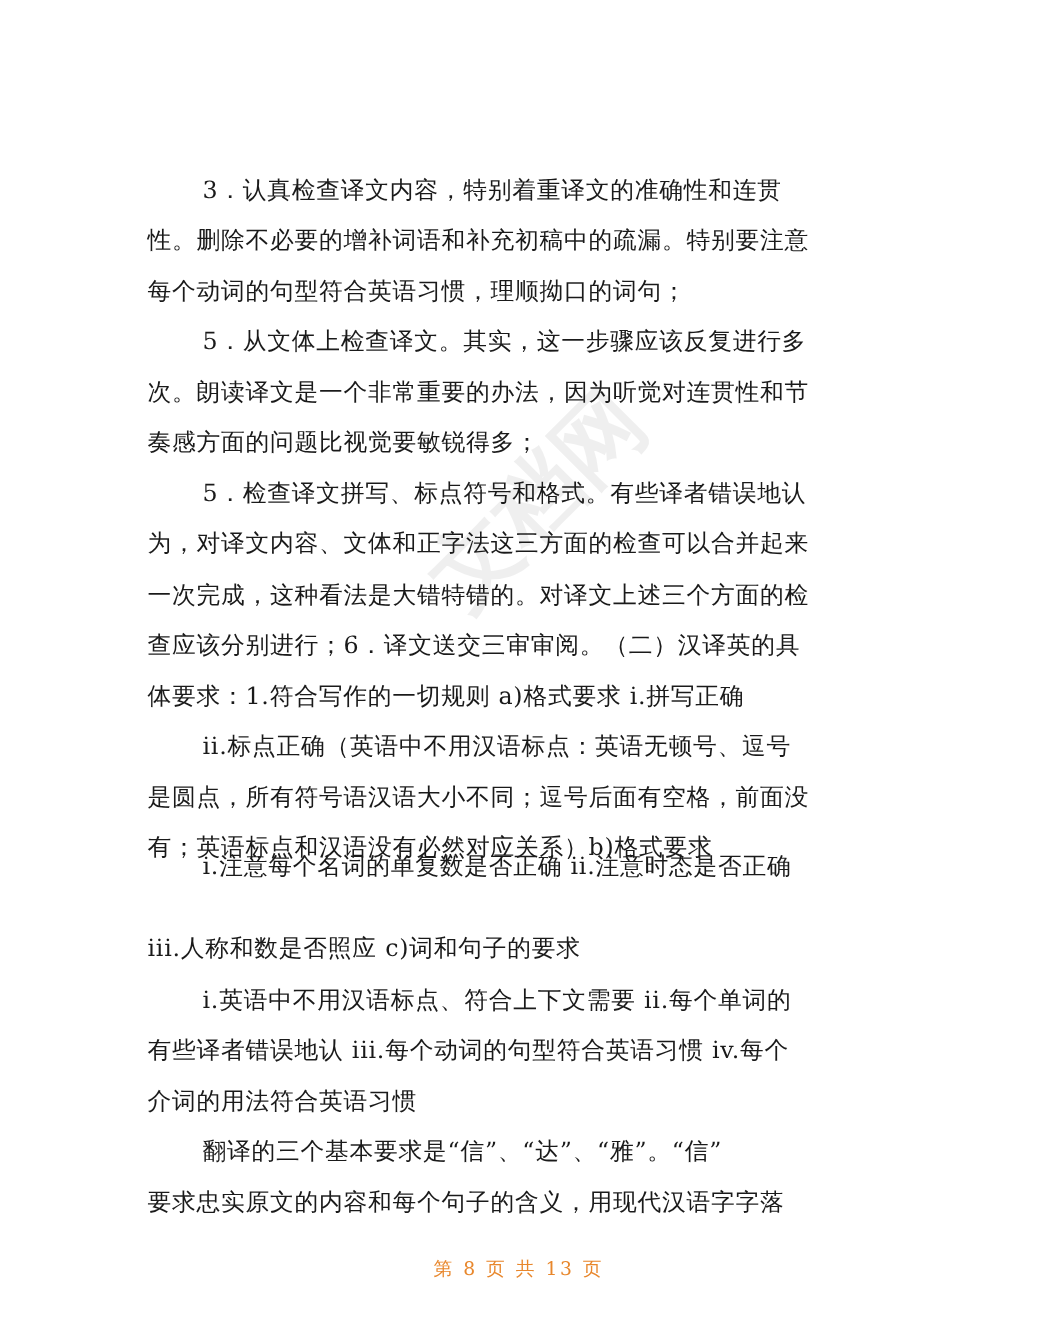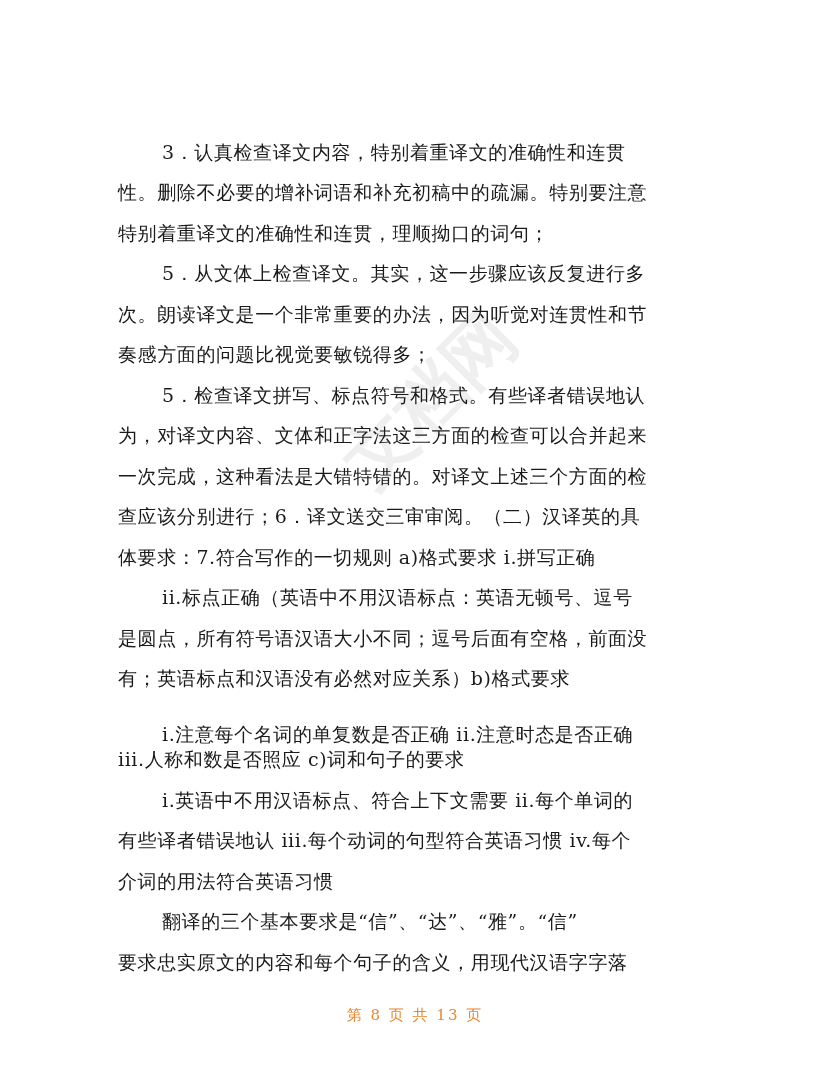--- a/index.html
+++ b/index.html
@@ -16,33 +16,33 @@
             font-size: 15px; color: #e8872c; letter-spacing: 2px; }
 </style>
 </head>
 <body>
 
 <div class="page">
   <div class="watermark">文档网</div>
   <div class="content">
     <div class="line indent" style="top:18px">3．认真检查译文内容，特别着重译文的准确性和连贯</div>
     <div class="line" style="top:58px">性。删除不必要的增补词语和补充初稿中的疏漏。特别要注意</div>
-    <div class="line" style="top:99px">特别着重译文的准确性和连贯，理顺拗口的词句；</div>
+    <div class="line" style="top:99px">每个动词的句型符合英语习惯，理顺拗口的词句；</div>
     <div class="line indent" style="top:139px">5．从文体上检查译文。其实，这一步骤应该反复进行多</div>
     <div class="line" style="top:180px">次。朗读译文是一个非常重要的办法，因为听觉对连贯性和节</div>
     <div class="line" style="top:220px">奏感方面的问题比视觉要敏锐得多；</div>
     <div class="line indent" style="top:261px">5．检查译文拼写、标点符号和格式。有些译者错误地认</div>
     <div class="line" style="top:301px">为，对译文内容、文体和正字法这三方面的检查可以合并起来</div>
     <div class="line" style="top:342px">一次完成，这种看法是大错特错的。对译文上述三个方面的检</div>
     <div class="line" style="top:382px">查应该分别进行；6．译文送交三审审阅。（二）汉译英的具</div>
-    <div class="line" style="top:423px">体要求：7.符合写作的一切规则 a)格式要求 i.拼写正确</div>
+    <div class="line" style="top:423px">体要求：1.符合写作的一切规则 a)格式要求 i.拼写正确</div>
     <div class="line indent" style="top:463px">ii.标点正确（英语中不用汉语标点：英语无顿号、逗号</div>
     <div class="line" style="top:504px">是圆点，所有符号语汉语大小不同；逗号后面有空格，前面没</div>
     <div class="line" style="top:544px">有；英语标点和汉语没有必然对应关系）b)格式要求</div>
-    <div class="line indent" style="top:600px">i.注意每个名词的单复数是否正确 ii.注意时态是否正确</div>
+    <div class="line indent" style="top:559px">i.注意每个名词的单复数是否正确 ii.注意时态是否正确</div>
     <div class="line" style="top:625px">iii.人称和数是否照应 c)词和句子的要求</div>
     <div class="line indent" style="top:666px">i.英语中不用汉语标点、符合上下文需要 ii.每个单词的</div>
     <div class="line" style="top:706px">有些译者错误地认 iii.每个动词的句型符合英语习惯 iv.每个</div>
     <div class="line" style="top:747px">介词的用法符合英语习惯</div>
     <div class="line indent" style="top:787px">翻译的三个基本要求是“信”、“达”、“雅”。“信”</div>
     <div class="line" style="top:828px">要求忠实原文的内容和每个句子的含义，用现代汉语字字落</div>
   </div>
   <div class="footer">第 8 页 共 13 页</div>
 </div>
 

